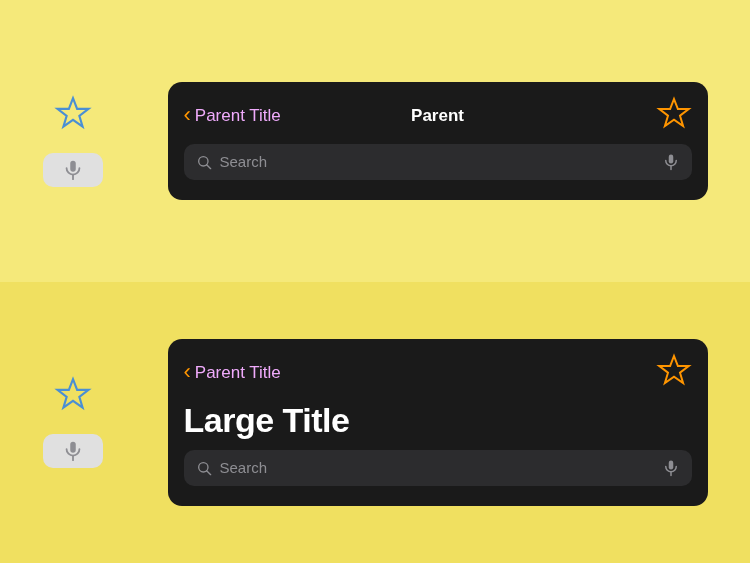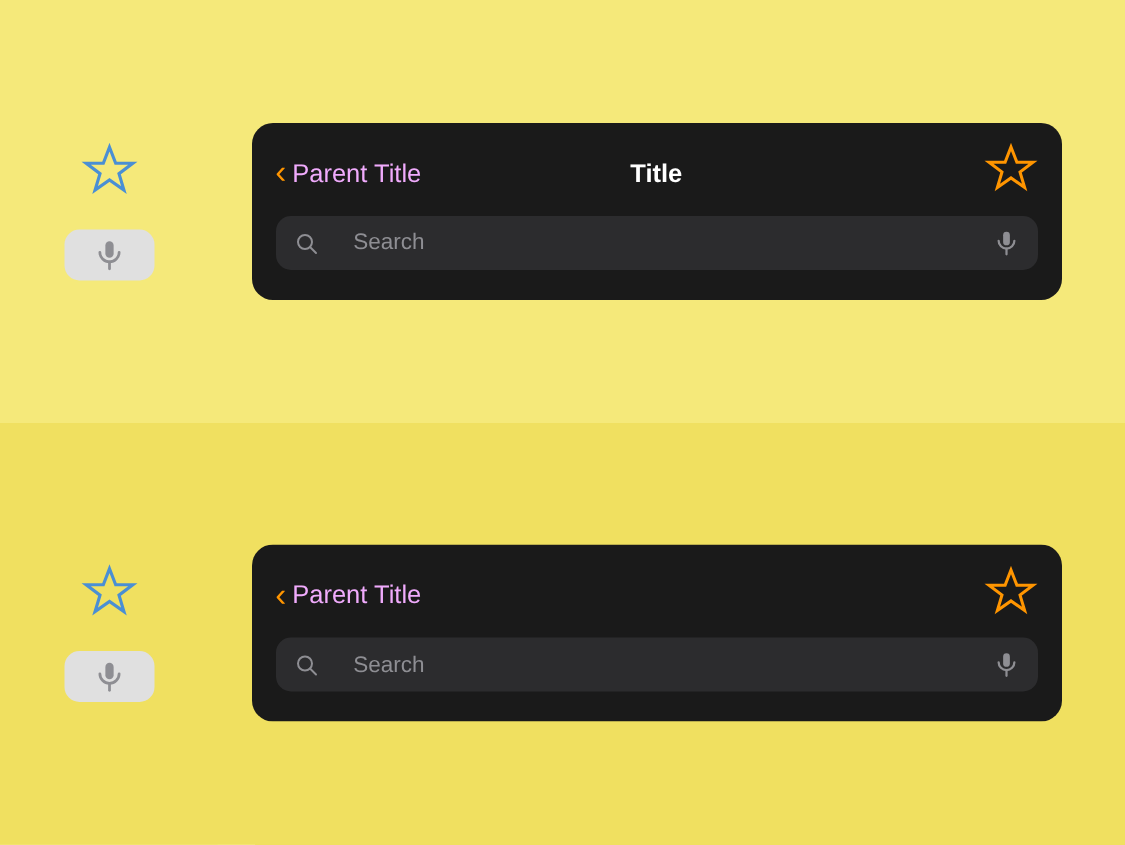--- a/index.html
+++ b/index.html
@@ -147,21 +147,21 @@
     }
 
     .search-bar {
       background: #2c2c2e;
       border-radius: 10px;
       margin: 8px 0 10px;
       height: 36px;
       display: flex;
       align-items: center;
       padding: 0 12px;
-      gap: 24px;
+      gap: 8px;
     }
 
     .search-bar-text {
       color: #8e8e93;
       font-size: 15px;
       flex: 1;
     }
 
     
     .nav-bar-large {
@@ -207,21 +207,21 @@
     </div>
 
     <div class="nav-panel">
       <div class="nav-bar-compact">
         <div class="nav-row-wrapper">
           <div class="nav-row" style="width:100%; position:relative;">
             <div class="nav-back">
               <span class="chevron-left">‹</span>
               <span class="nav-parent-title">Parent Title</span>
             </div>
-            <span class="nav-title-center">Title</span>
+            <span class="nav-title-center">Parent</span>
             <div class="nav-star-right star-outline-orange">
               <svg width="34" height="34" viewBox="0 0 36 36" fill="none" xmlns="http://www.w3.org/2000/svg">
                 <path d="M18 3L21.9 13.1H32.7L24 19.7L27.1 30L18 23.6L8.9 30L12 19.7L3.3 13.1H14.1L18 3Z" stroke="#ff9500" stroke-width="2" fill="none"></path>
               </svg>
             </div>
           </div>
         </div>
 
         <div class="search-bar">
           <svg width="16" height="16" viewBox="0 0 24 24" fill="none">
@@ -264,20 +264,21 @@
             <span class="chevron-left">‹</span>
             <span class="nav-parent-title">Parent Title</span>
           </div>
           <div class="nav-star-right star-outline-orange">
             <svg width="34" height="34" viewBox="0 0 36 36" fill="none" xmlns="http://www.w3.org/2000/svg">
               <path d="M18 3L21.9 13.1H32.7L24 19.7L27.1 30L18 23.6L8.9 30L12 19.7L3.3 13.1H14.1L18 3Z" stroke="#ff9500" stroke-width="2" fill="none"></path>
             </svg>
           </div>
         </div>
 
+        <div class="large-title-text">Large Title</div>
 
         <div class="search-bar">
           <svg width="16" height="16" viewBox="0 0 24 24" fill="none">
             <circle cx="11" cy="11" r="7" stroke="#8e8e93" stroke-width="2"></circle>
             <line x1="16" y1="16" x2="22" y2="22" stroke="#8e8e93" stroke-width="2" stroke-linecap="round"></line>
           </svg>
           <span class="search-bar-text">Search</span>
           <svg width="18" height="18" viewBox="0 0 24 24" fill="none">
             <rect x="9" y="2" width="6" height="12" rx="3" fill="#8e8e93"></rect>
             <path d="M5 10c0 3.866 3.134 7 7 7s7-3.134 7-7" stroke="#8e8e93" stroke-width="2" stroke-linecap="round" fill="none"></path>

